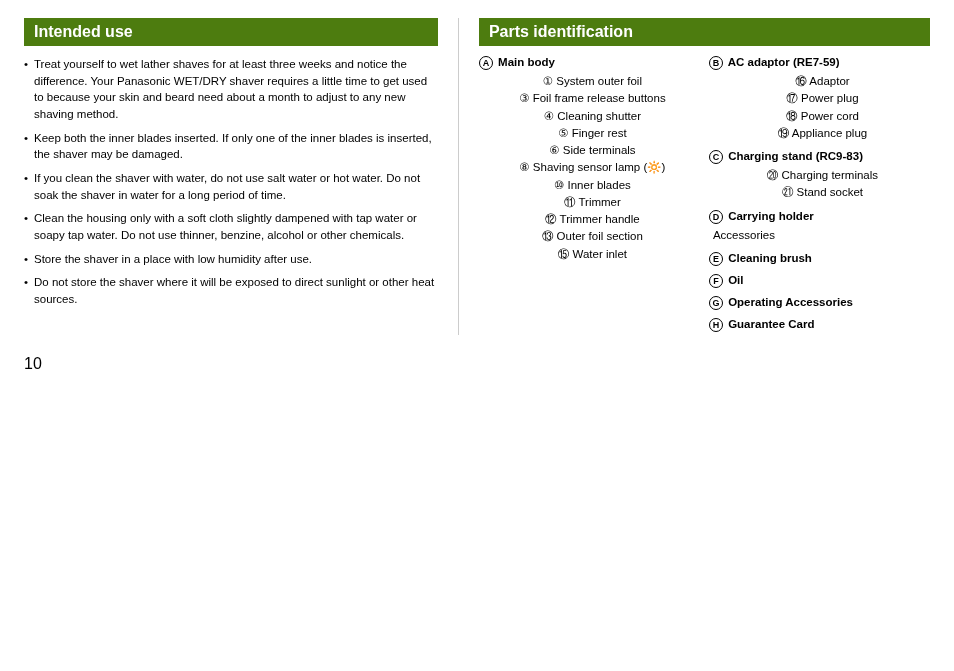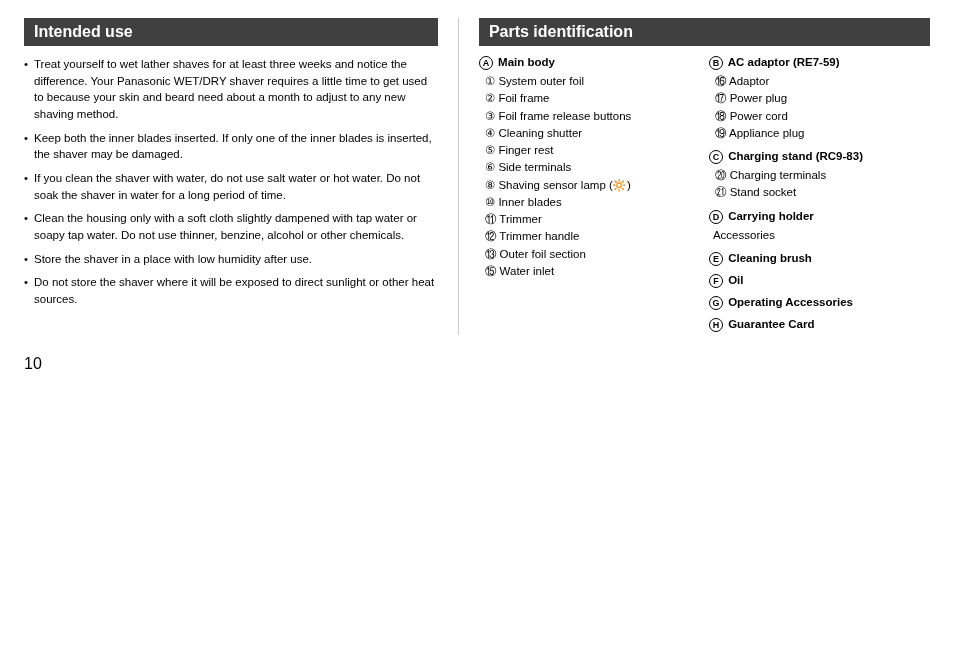--- a/index.html
+++ b/index.html
@@ -36,21 +36,21 @@
       padding-right: 20px;
       border-right: 1px solid #ccc;
     }
 
     .right-col {
       width: 52%;
       padding-left: 20px;
     }
 
     .section-header {
-      background: #404040;
+      background: #4d7c0f;
       color: #fff;
       font-size: 16px;
       font-weight: bold;
       padding: 5px 10px;
       margin-bottom: 10px;
     }
 
     .intended-use-bullets {
       list-style: none;
       padding: 0;
@@ -90,20 +90,21 @@
     }
 
     .parts-section-title:first-child {
       margin-top: 0;
     }
 
     .parts-list {
       list-style: none;
       padding: 0;
       margin-left: 4px;
+      text-align: center;
     }
 
     .parts-list li {
       line-height: 1.5;
       padding-left: 2px;
     }
 
     .circle-letter {
       display: inline-block;
       width: 14px;
@@ -153,21 +154,20 @@
       </div>
       <div class="parts-content">
         <div class="parts-left">
 
           <div class="parts-section-title">
             <span class="circle-letter">A</span>
             <span class="bold-section">Main body</span>
           </div>
           <ul class="parts-list">
           <li>① System outer foil</li>
-              <li>② Foil frame</li>
               <li>③ Foil frame release buttons</li>
               <li>④ Cleaning shutter</li>
               <li>⑤ Finger rest</li>
               <li>⑥ Side terminals</li>
               <li>⑧ Shaving sensor lamp (🔆)</li>
               <li>⑩ Inner blades</li>
               <li>⑪ Trimmer</li>
               <li>⑫ Trimmer handle</li>
               <li>⑬ Outer foil section</li>
               <li>⑮ Water inlet</li>

